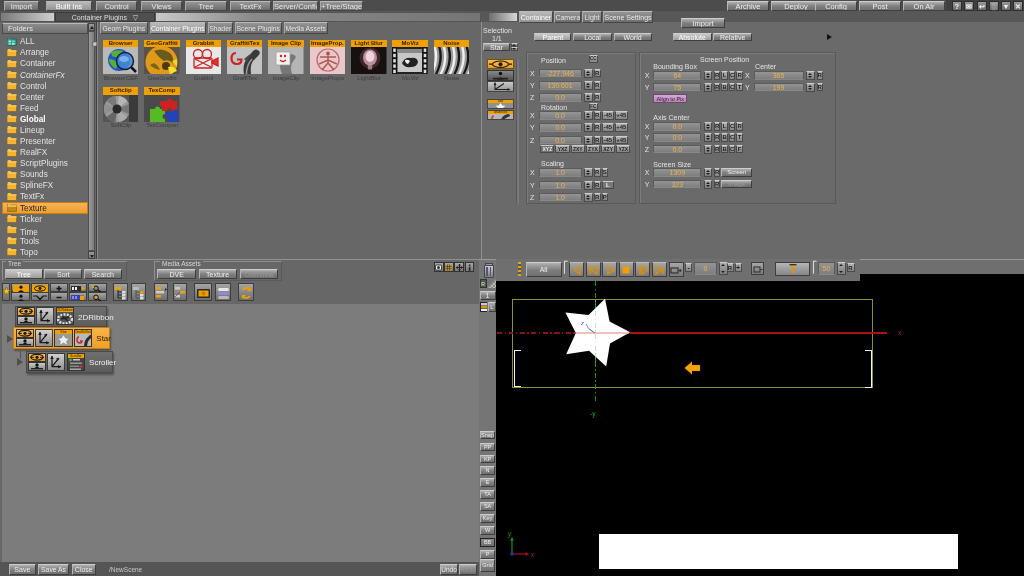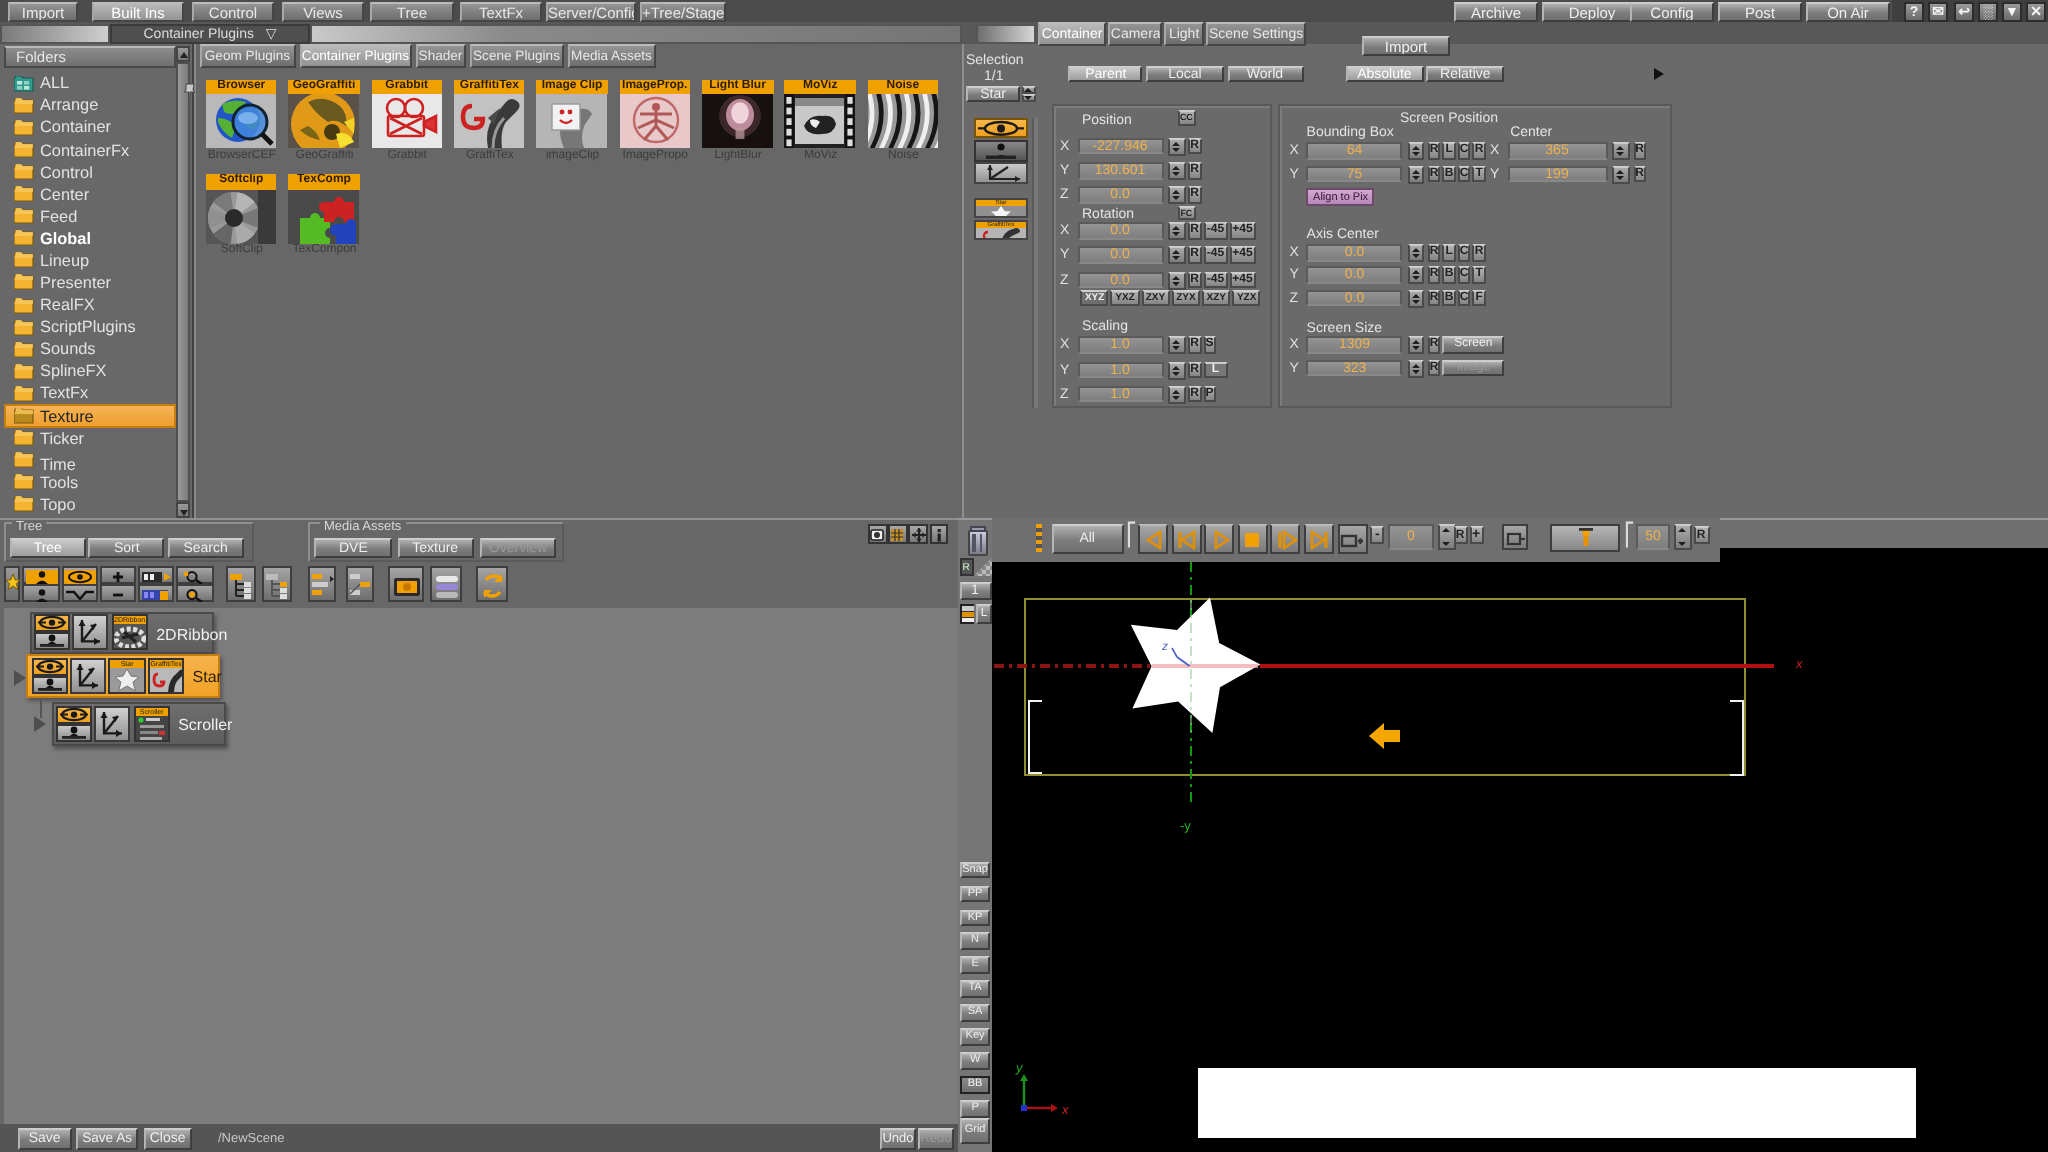--- a/index.html
+++ b/index.html
@@ -80,21 +80,21 @@
       <path d="M0 3 L9.5 3 L9.5 1 L4.5 1 L3.5 0 L0.8 0 L0.8 2 Z" fill="#f8c95e" opacity="0.8"></path>
     </svg>
   </div>
 <div class="a" style="left:20px;top:59.459999999999994px;font-size:8.2px;color:#e2e2e2;white-space:nowrap;font-weight:normal;">Container</div>
 <div class="a" style="left:7px;top:70.94000000000001px;">
     <svg width="10" height="8">
       <path d="M0 2 L0 7.5 L9.5 7.5 L9.5 1 L4.5 1 L3.5 0 L0.8 0 Z" fill="#f5b332" stroke="#7a5a10" stroke-width="0.6"></path>
       <path d="M0 3 L9.5 3 L9.5 1 L4.5 1 L3.5 0 L0.8 0 L0.8 2 Z" fill="#f8c95e" opacity="0.8"></path>
     </svg>
   </div>
-<div class="a" style="left:20px;top:70.54px;font-size:8.2px;color:#e2e2e2;white-space:nowrap;font-weight:normal;">ContainerFx</div>
+<div class="a" style="left:20px;top:70.54px;font-size:8.2px;color:#e2e2e2;white-space:nowrap;font-weight:normal;font-style:italic;">ContainerFx</div>
 <div class="a" style="left:7px;top:82.02px;">
     <svg width="10" height="8">
       <path d="M0 2 L0 7.5 L9.5 7.5 L9.5 1 L4.5 1 L3.5 0 L0.8 0 Z" fill="#f5b332" stroke="#7a5a10" stroke-width="0.6"></path>
       <path d="M0 3 L9.5 3 L9.5 1 L4.5 1 L3.5 0 L0.8 0 L0.8 2 Z" fill="#f8c95e" opacity="0.8"></path>
     </svg>
   </div>
 <div class="a" style="left:20px;top:81.61999999999999px;font-size:8.2px;color:#e2e2e2;white-space:nowrap;font-weight:normal;">Control</div>
 <div class="a" style="left:7px;top:93.10000000000001px;">
     <svg width="10" height="8">
       <path d="M0 2 L0 7.5 L9.5 7.5 L9.5 1 L4.5 1 L3.5 0 L0.8 0 Z" fill="#f5b332" stroke="#7a5a10" stroke-width="0.6"></path>

